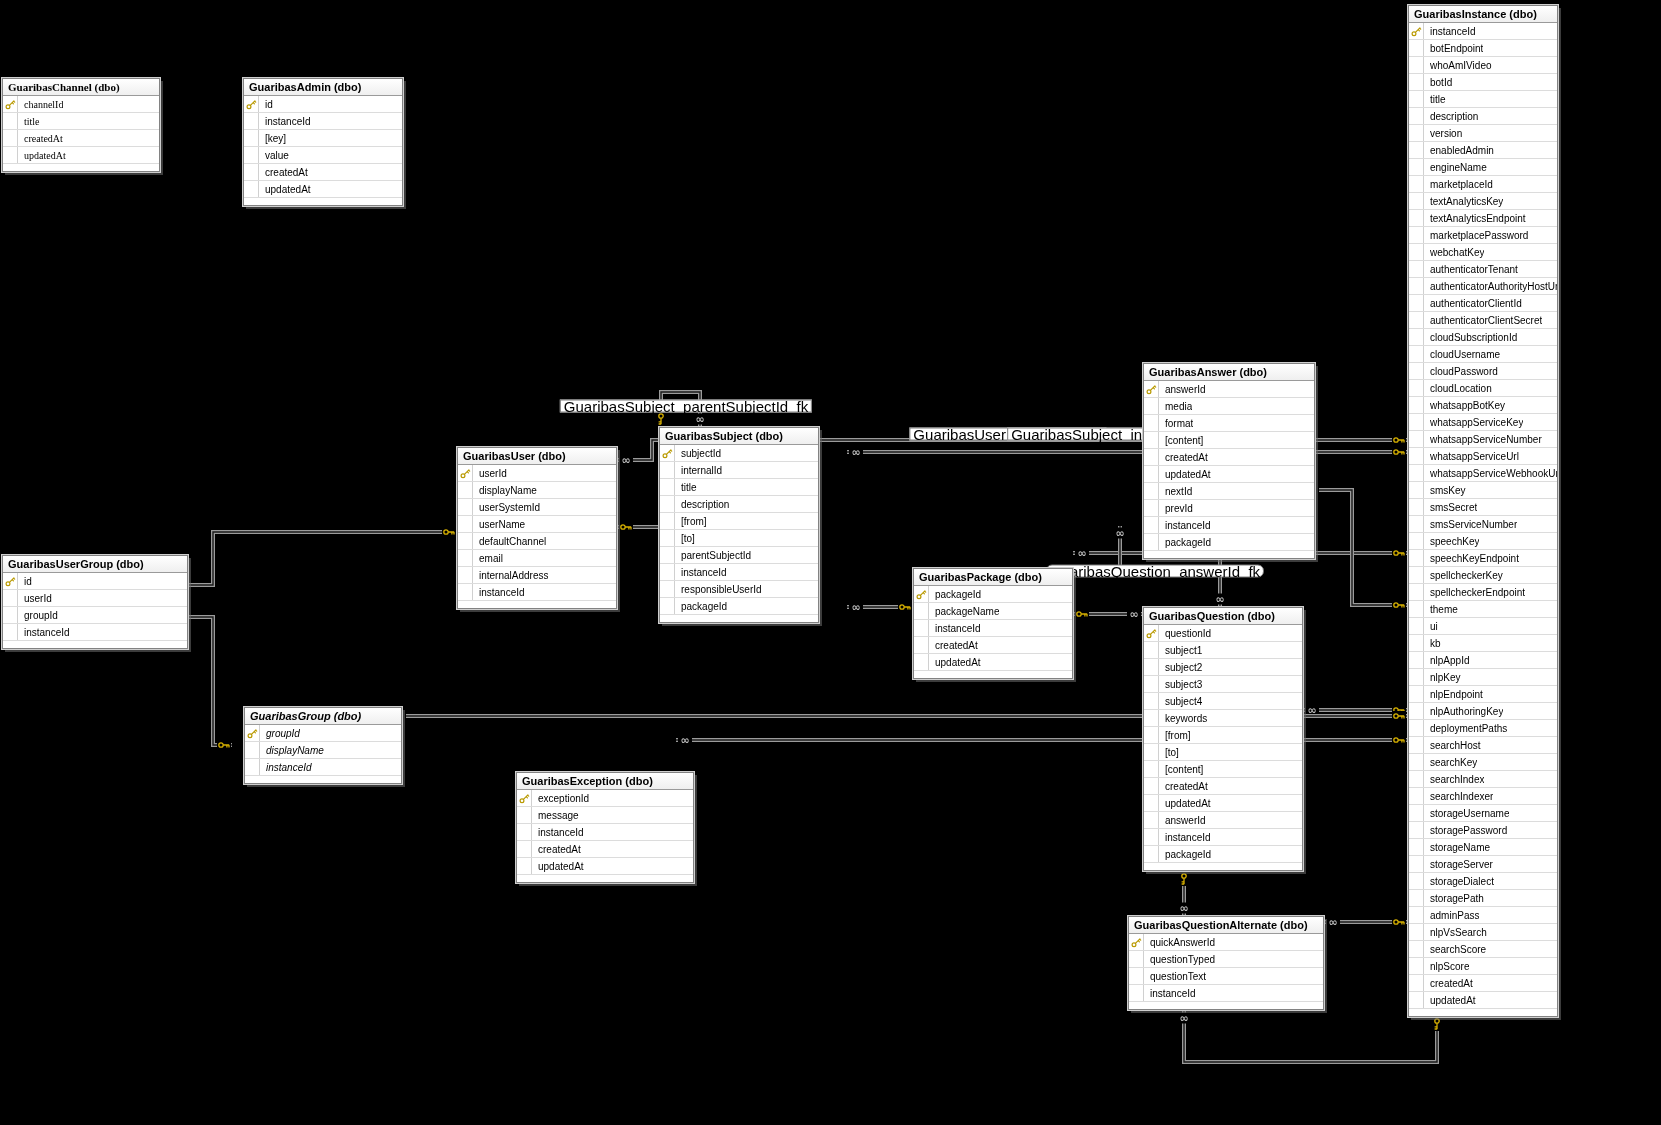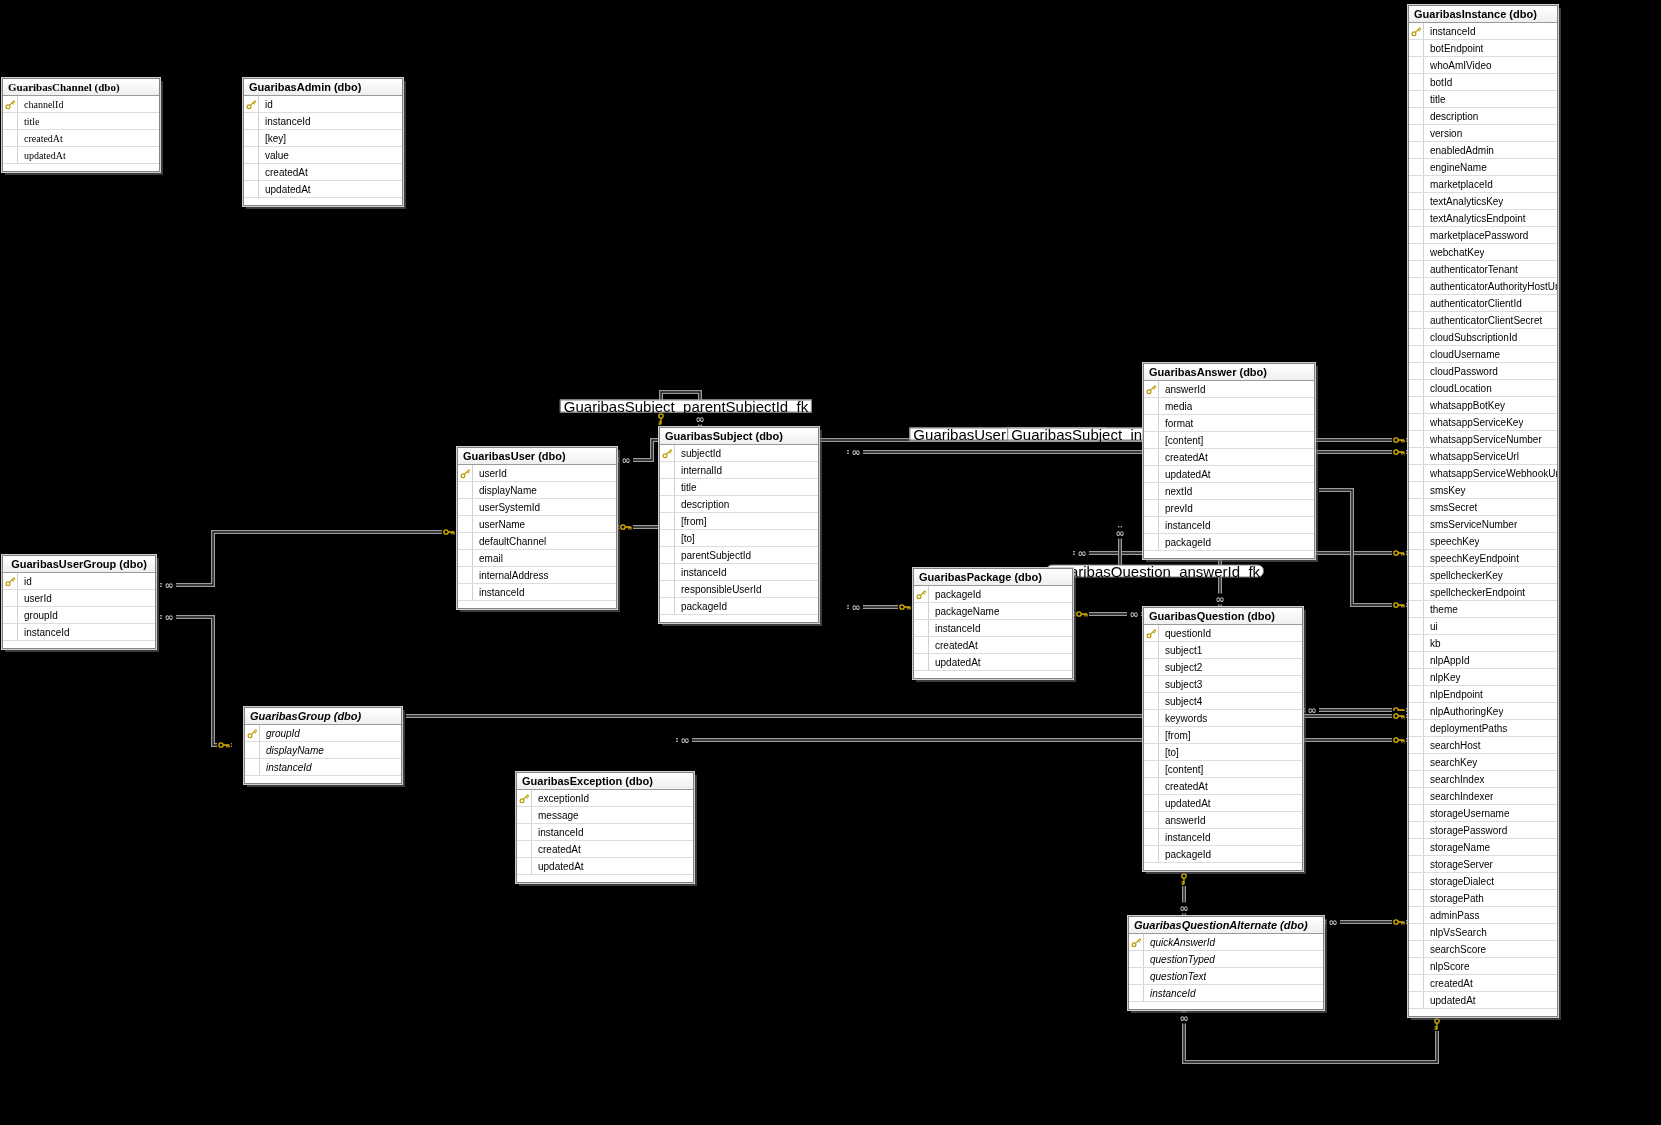--- a/index.html
+++ b/index.html
@@ -801,21 +801,21 @@
       </div>
       <div class="t-row">
         <span class="t-ic"></span>
         <span class="t-nm">instanceId</span>
       </div>
       <div class="t-row">
         <span class="t-ic"></span>
         <span class="t-nm">packageId</span>
       </div>
     </div>
-    <div class="table-card" style="left: 2px; top: 555px; width: 154px; text-align: center;">
+    <div class="table-card" style="left: 2px; top: 555px; width: 186px;">
       <div class="t-header">GuaribasUserGroup (dbo)</div>
       <div class="t-row">
         <span class="t-ic">
           <svg width="11" height="11" viewBox="0 0 11 11">
             <circle cx="3" cy="7.8" r="1.9" fill="none" stroke="#b99a00" stroke-width="1.2"></circle>
             <path d="M4.4,6.4 L8.9,1.9 M7.2,3.6 L8.4,4.8 M8.7,2.1 L9.7,3.1" stroke="#b99a00" stroke-width="1.2" fill="none" stroke-linecap="round"></path>
           </svg>
         </span>
         <span class="t-nm">id</span>
       </div>
@@ -873,21 +873,21 @@
       </div>
       <div class="t-row">
         <span class="t-ic"></span>
         <span class="t-nm">createdAt</span>
       </div>
       <div class="t-row">
         <span class="t-ic"></span>
         <span class="t-nm">updatedAt</span>
       </div>
     </div>
-    <div class="table-card" style="left: 1128px; top: 916px; width: 196px; font-style: italic;">
+    <div class="table-card" style="left: 1128px; top: 916px; width: 196px;">
       <div class="t-header">GuaribasQuestionAlternate (dbo)</div>
       <div class="t-row">
         <span class="t-ic">
           <svg width="11" height="11" viewBox="0 0 11 11">
             <circle cx="3" cy="7.8" r="1.9" fill="none" stroke="#b99a00" stroke-width="1.2"></circle>
             <path d="M4.4,6.4 L8.9,1.9 M7.2,3.6 L8.4,4.8 M8.7,2.1 L9.7,3.1" stroke="#b99a00" stroke-width="1.2" fill="none" stroke-linecap="round"></path>
           </svg>
         </span>
         <span class="t-nm">quickAnswerId</span>
       </div>

